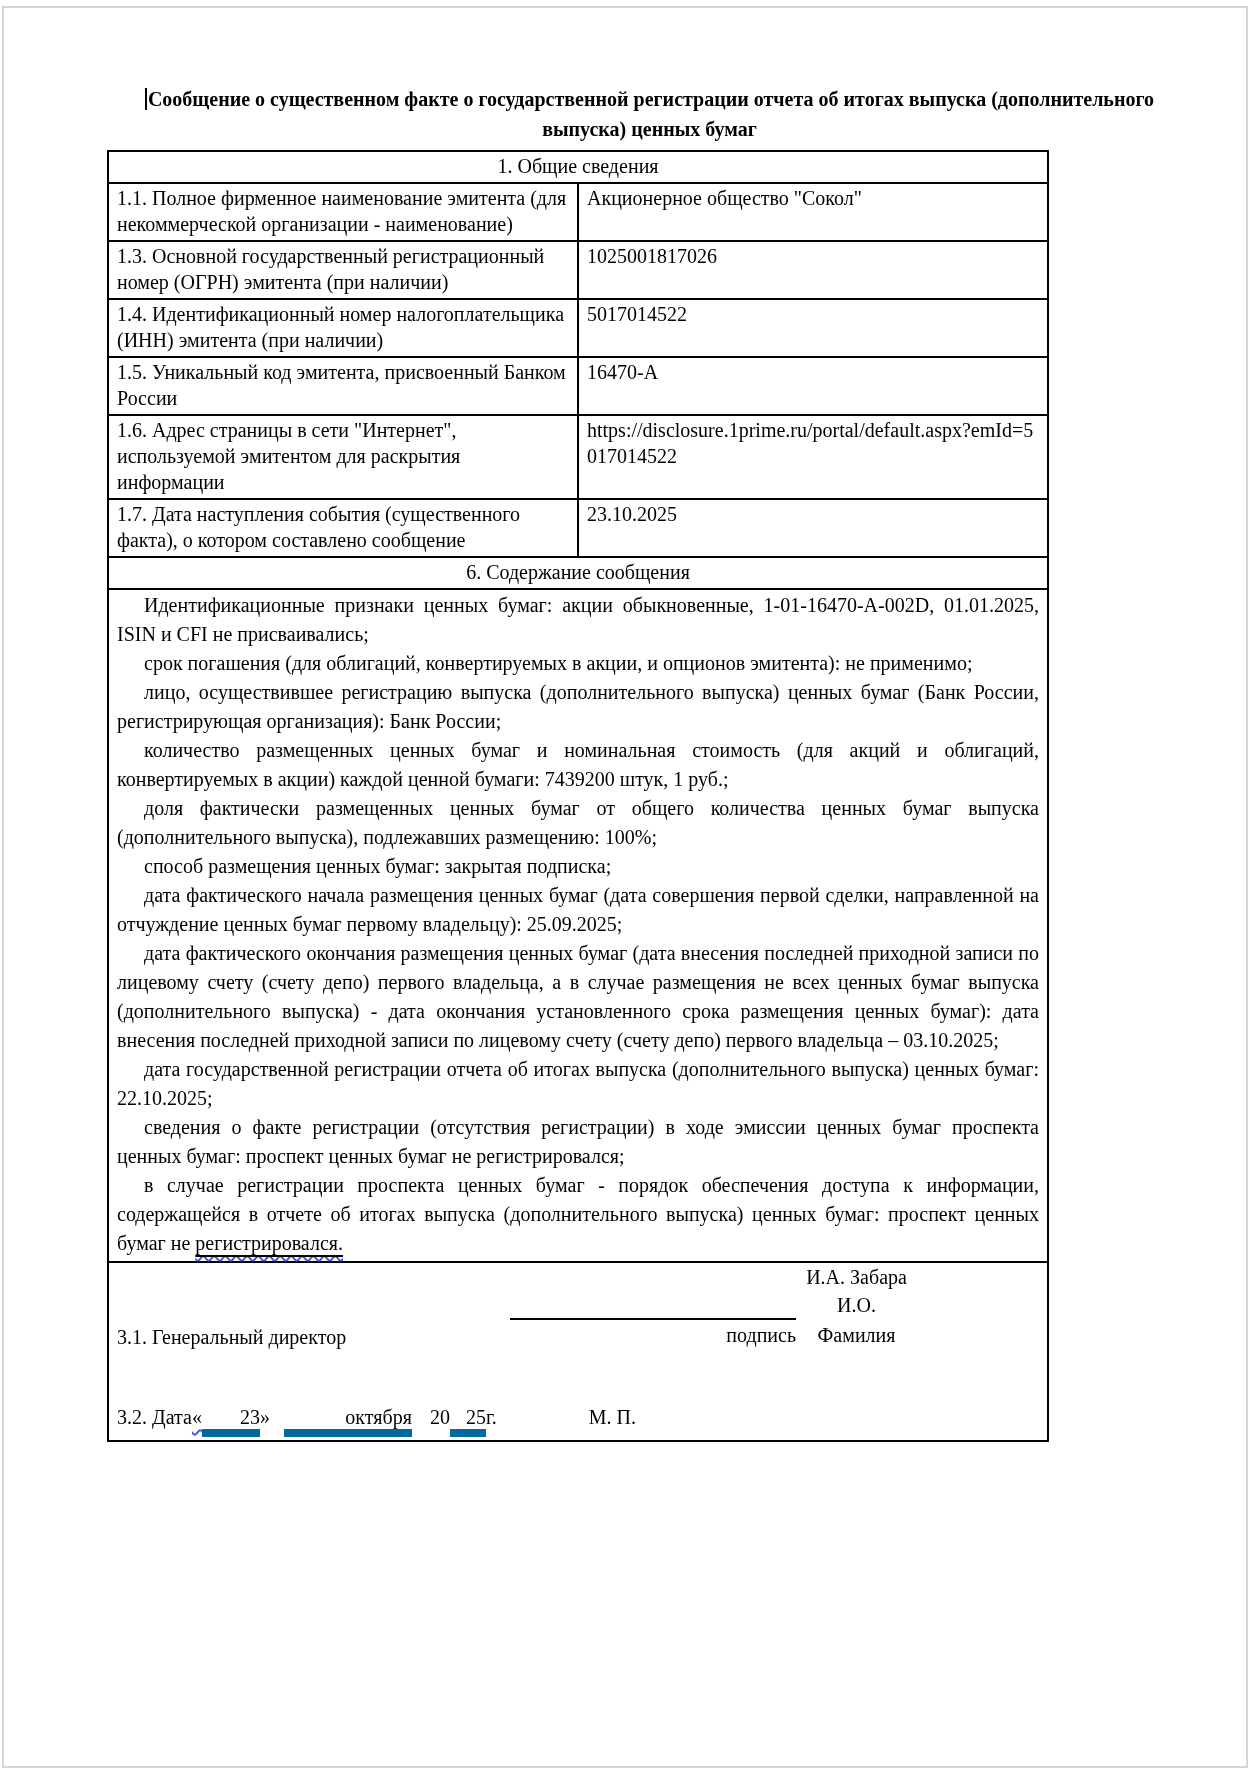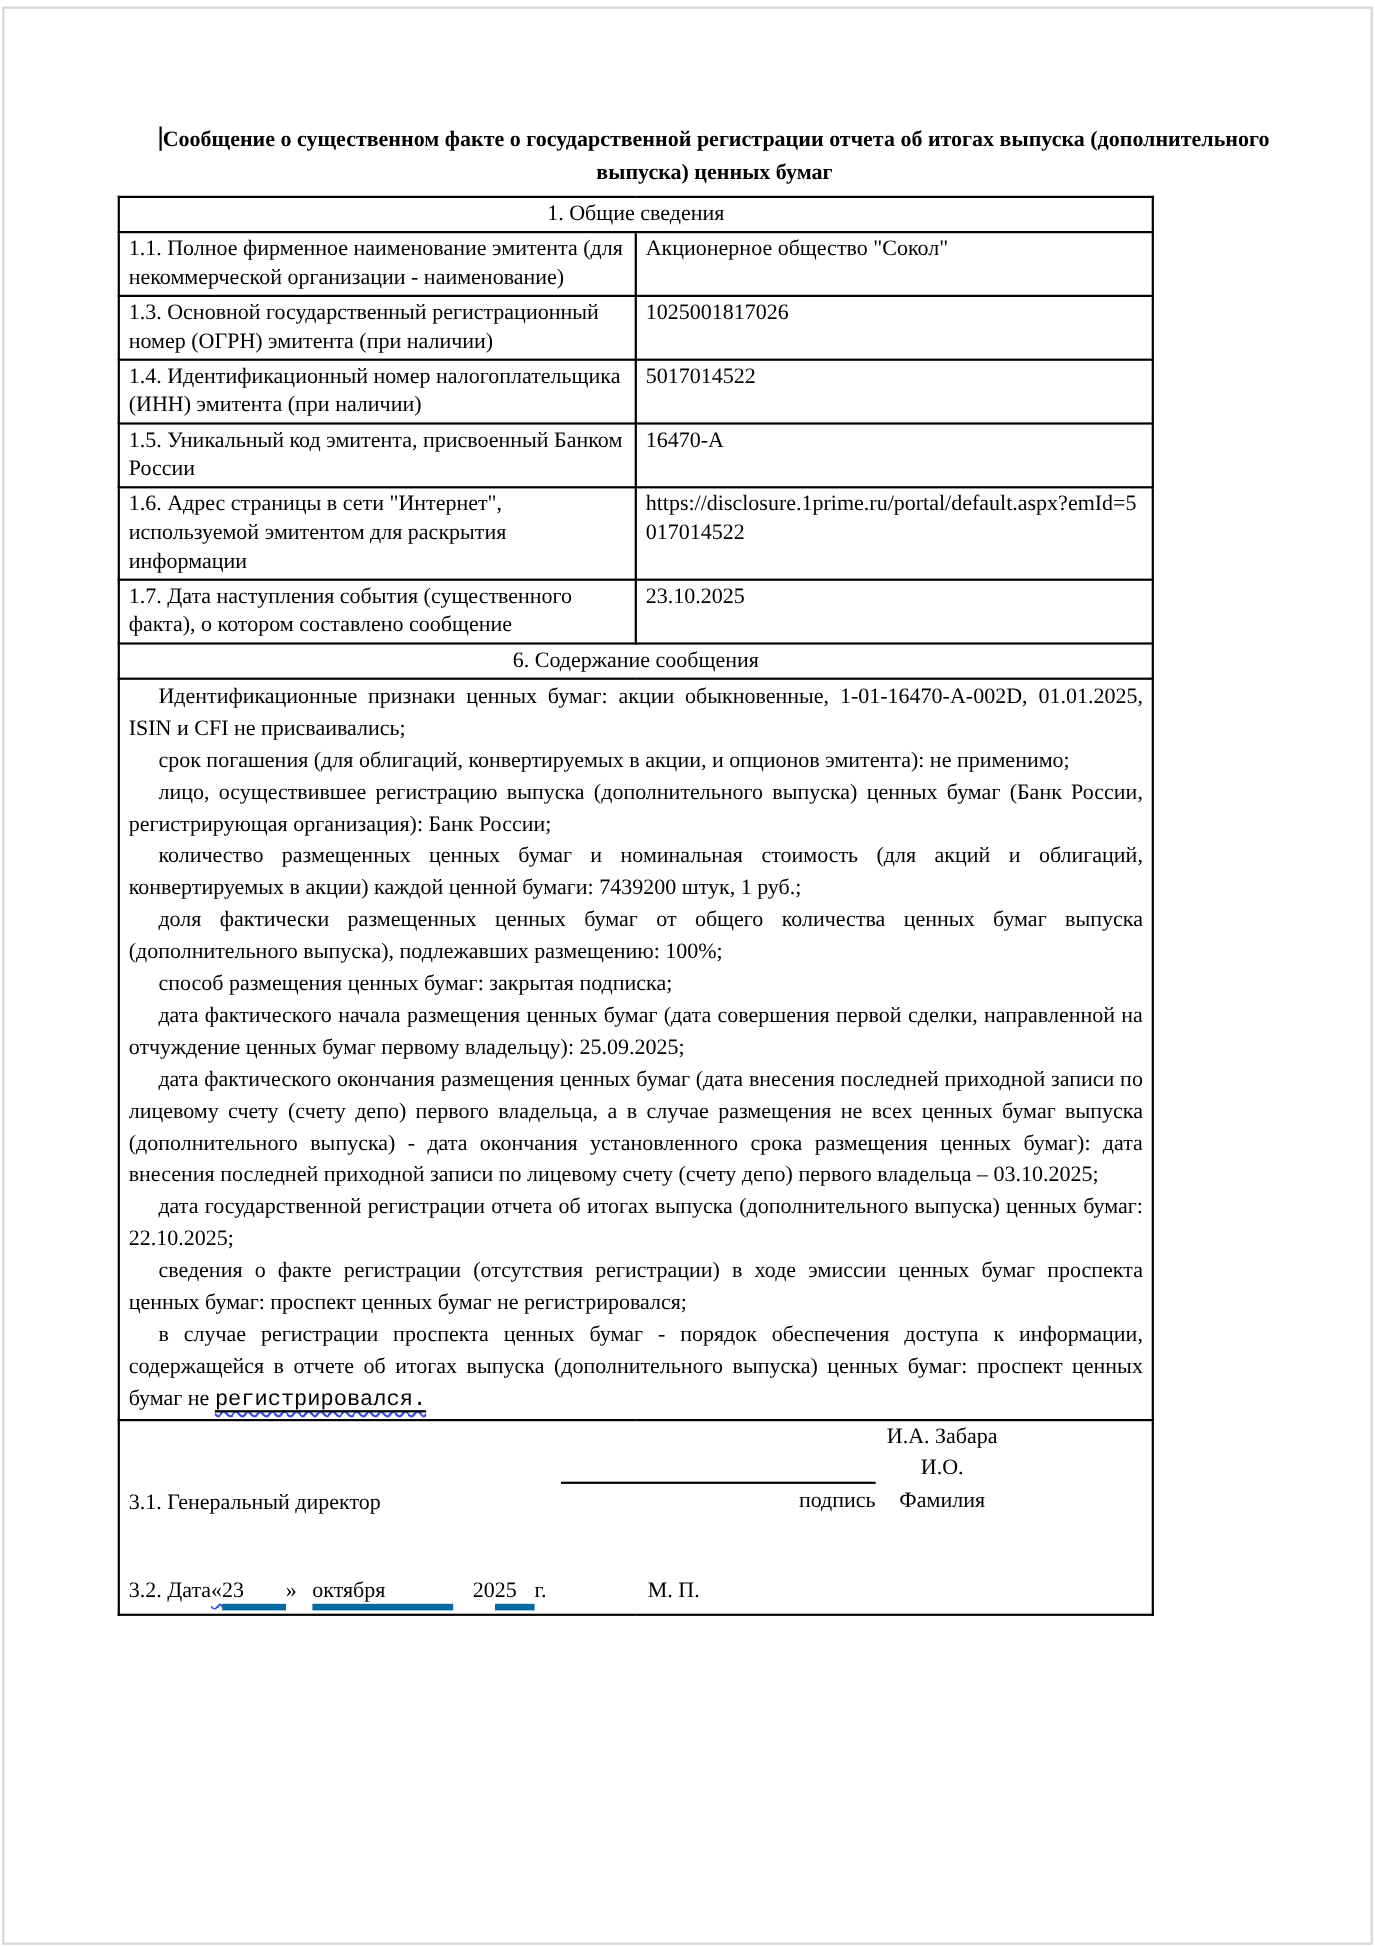--- a/index.html
+++ b/index.html
@@ -5,21 +5,21 @@
   html,body { margin:0; padding:0; background:#fff; }
   body {
     width:1250px; height:1770px; position:relative;
     font-family:"Liberation Serif","DejaVu Serif",serif;
     color:#000; font-size:20px;
   }
   .page {
     position:absolute; left:2px; top:6px; right:2px; bottom:2px;
     border:2px solid #d6d6d6; background:#fff; overflow:hidden;
   }
-  .doc { width:1085px; margin-left:103px;margin-top:28px; }
+  .doc { width:1085px; margin-left:103px; }
   .title {
     text-align:center; font-weight:bold; font-size:20px; line-height:30px;
     padding-top:76px; margin-bottom:6px;
   }
   .caret {
     display:inline-block; width:0; height:22px; border-left:2px solid #000;
     vertical-align:-4px; margin-right:1px;
   }
   table.main { border-collapse:collapse; width:942px; table-layout:fixed; }
   table.main td {
@@ -38,32 +38,32 @@
     text-decoration-line:underline; text-decoration-style:wavy;
     text-decoration-color:#e02a2a; text-decoration-skip-ink:none;
     text-underline-offset:4px;
   }
   .addr-part + .addr-part { margin-left:6px; }
   .wavy-blue {
     text-decoration-line:underline; text-decoration-style:wavy;
     text-decoration-color:#3a50e8; text-decoration-skip-ink:none;
     text-underline-offset:5px;
   }
-  .solid-ul { text-decoration:underline; text-decoration-color:#000;font-family:Liberation Mono, monospace; }
+  .solid-ul { text-decoration:underline; text-decoration-color:#000; }
   td.sig-cell { height:168px; padding:38px 0 0 6px; }
   .sig-row1 { display:flex; align-items:flex-end; }
   .sig-label { width:396px; line-height:26px; }
   .sig-line-block { width:288px; text-align:right; }
   .sig-line { border-bottom:2px solid #000; height:22px; }
   .sig-caption { line-height:30px; }
   .sig-name-block { margin-left:auto; margin-right:122px; text-align:center; }
   .sig-name { line-height:26px; }
   .sig-name-caption { line-height:30px; }
   .sig-row2 { margin-top:54px; display:flex; align-items:baseline; white-space:pre; }
-  .blank { display:inline-block; border-bottom:6px solid #0369a1; text-align:left; line-height:24px; }
+  .blank { display:inline-block; border-bottom:8px solid #0369a1; text-align:right; line-height:24px; }
   .blank-day { width:58px; }
   .blank-month { width:128px; margin-left:14px; }
   .blank-year { width:36px; }
   .g1 { margin-left:18px; }
   .mp { margin-left:92px; }
 </style>
 </head>
 <body>
 
 <div class="page">

